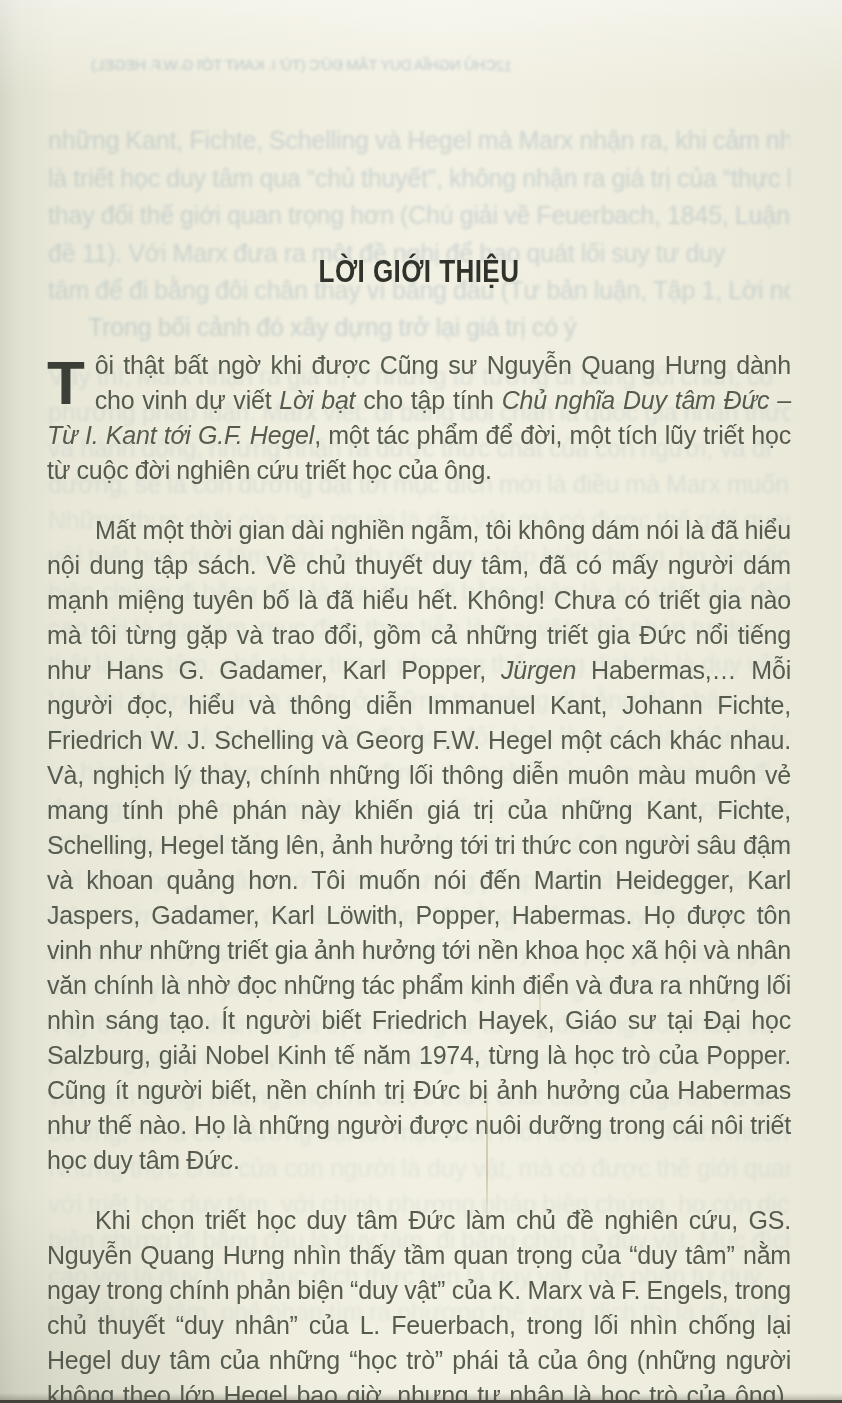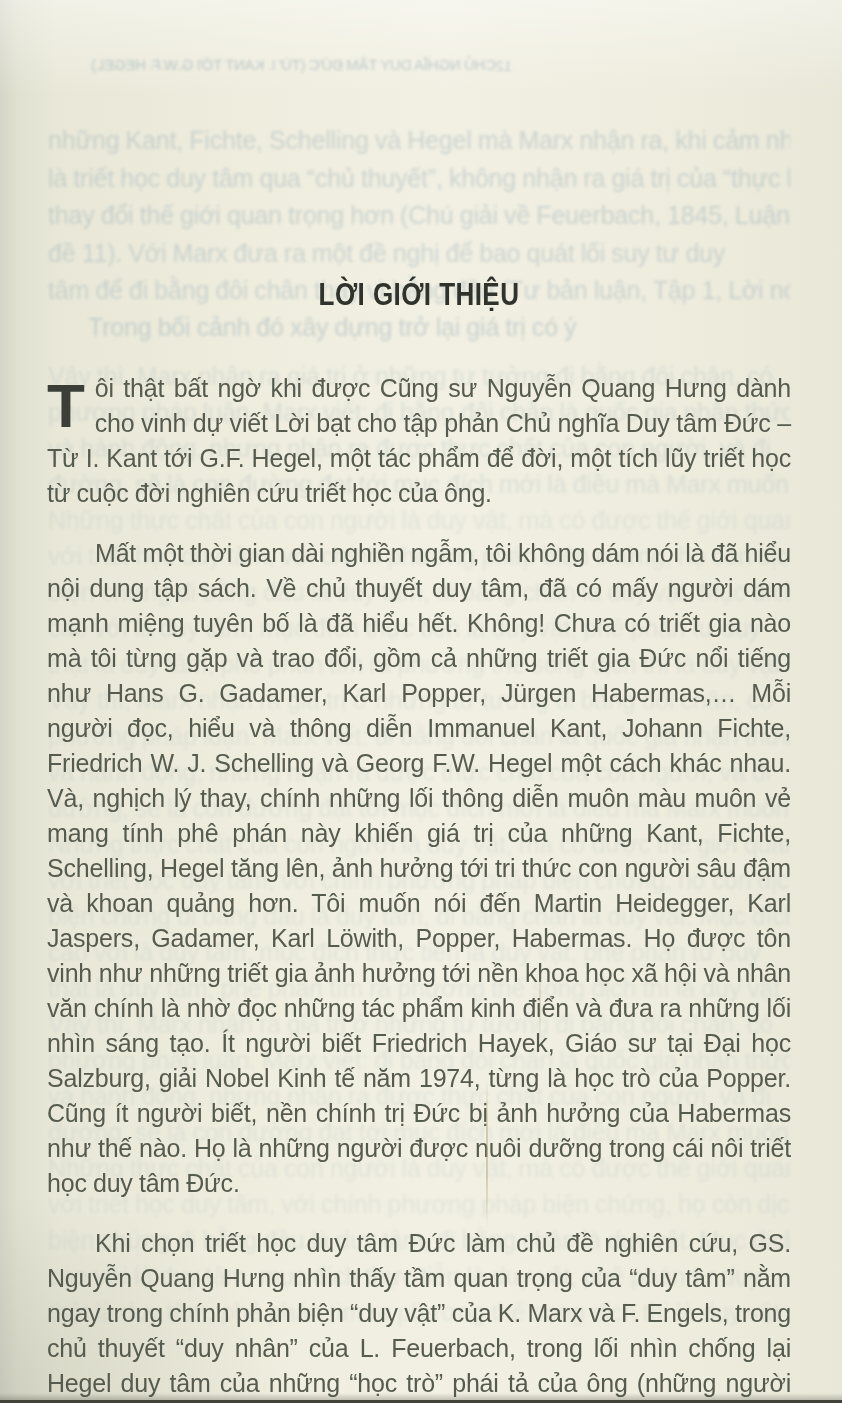--- a/index.html
+++ b/index.html
@@ -12,34 +12,34 @@
       linear-gradient(90deg, #d5d6c8 0px, #e1e1d1 18px, #e9e8d8 58px, #efedde 260px,
                       #f2f0e3 440px, #eeecdd 690px, #e8e7d8 100%);
   }
   .bleed-layer{position:absolute;inset:0;pointer-events:none;}
   .bleed{
     position:absolute;white-space:nowrap;overflow:hidden;
     color:#92aab4;filter:blur(1.4px);
     letter-spacing:-0.2px;word-spacing:-0.5px;line-height:1.15;
   }
   .bleed.mir{transform:scaleX(-1);transform-origin:center;}
-  .content{position:absolute;inset:0;margin-top:23px;}
+  .content{position:absolute;inset:0;}
   .chapter-title{
     position:absolute;top:254px;left:47px;width:744px;margin:0;
     text-align:center;font-weight:bold;font-size:31px;color:#2f332b;
     letter-spacing:0.5px;transform:scaleX(0.84);transform-origin:center;
   }
   .body-text{
     position:absolute;top:348px;left:47px;width:744px;
     font-size:25px;line-height:35px;color:#565b4f;
     text-align:justify;letter-spacing:-0.2px;word-spacing:-0.5px;
   }
   .para{margin:0 0 25px 0;}
   .para.indent{text-indent:48px;}
-  .it{}
+  .it{font-style:italic;}
   .dropcap{
     float:left;font-size:62px;line-height:56px;font-weight:bold;
     padding:7px 10px 0 0;color:#3b3f38;
   }
   .crease{
     position:absolute;width:2px;pointer-events:none;
     background:linear-gradient(180deg, rgba(176,160,118,0) 0%, rgba(176,160,118,0.45) 35%,
                rgba(176,160,118,0.45) 65%, rgba(176,160,118,0) 100%);
   }
   .crease-1{left:486px;top:1080px;height:150px;}
@@ -89,21 +89,21 @@
       <div class="bleed" style="top: 1154px; left: 48px; width: 742px; font-size: 25px; opacity: 0.16;">Những thực chất của con người là duy vật, mà có được thế giới quan</div>
       <div class="bleed" style="top: 1190px; left: 48px; width: 742px; font-size: 25px; opacity: 0.16;">với triết học duy tâm, với chính phương pháp biện chứng, họ còn dịch</div>
       <div class="bleed" style="top: 1226px; left: 48px; width: 742px; font-size: 25px; opacity: 0.16;">biện chứng đi bằng đầu là duy tâm, đi bằng chân là duy vật. Mục đích</div>
       <div class="bleed" style="top: 1262px; left: 48px; width: 742px; font-size: 25px; opacity: 0.16;">cao với là duy tâm, mục đích thực tiễn là duy vật, phê phán tư duy</div>
       <div class="bleed" style="top: 1298px; left: 48px; width: 742px; font-size: 25px; opacity: 0.14;">thật là duy tâm, phê phán tìm ra phương thế song dịch thì là duy vật</div>
     </div>
 
   <div class="content">
     <h1 class="chapter-title">LỜI GIỚI THIỆU</h1>
     <div class="body-text">
-        <p class="para"><span class="dropcap">T</span><span>ôi thật bất ngờ khi được Cũng sư Nguyễn Quang Hưng dành cho vinh dự viết </span><span class="it">Lời bạt</span><span> cho tập phản </span><span class="it">Chủ nghĩa Duy tâm Đức – Từ I. Kant tới G.F. Hegel</span><span>, một tác phẩm để đời, một tích lũy triết học từ cuộc đời nghiên cứu triết học của ông.</span></p>
+        <p class="para"><span class="dropcap">T</span><span>ôi thật bất ngờ khi được Cũng sư Nguyễn Quang Hưng dành cho vinh dự viết </span><span class="it">Lời bạt</span><span> cho tập tính </span><span class="it">Chủ nghĩa Duy tâm Đức – Từ I. Kant tới G.F. Hegel</span><span>, một tác phẩm để đời, một tích lũy triết học từ cuộc đời nghiên cứu triết học của ông.</span></p>
         <p class="para indent"><span>Mất một thời gian dài nghiền ngẫm, tôi không dám nói là đã hiểu nội dung tập sách. Về chủ thuyết duy tâm, đã có mấy người dám mạnh miệng tuyên bố là đã hiểu hết. Không! Chưa có triết gia nào mà tôi từng gặp và trao đổi, gồm cả những triết gia Đức nổi tiếng như Hans G. Gadamer, Karl Popper, </span><span class="it">Jürgen</span><span> Habermas,… Mỗi người đọc, hiểu và thông diễn Immanuel Kant, Johann Fichte, Friedrich W. J. Schelling và Georg F.W. Hegel một cách khác nhau. Và, nghịch lý thay, chính những lối thông diễn muôn màu muôn vẻ mang tính phê phán này khiến giá trị của những Kant, Fichte, Schelling, Hegel tăng lên, ảnh hưởng tới tri thức con người sâu đậm và khoan quảng hơn. Tôi muốn nói đến Martin Heidegger, Karl Jaspers, Gadamer, Karl Löwith, Popper, Habermas. Họ được tôn vinh như những triết gia ảnh hưởng tới nền khoa học xã hội và nhân văn chính là nhờ đọc những tác phẩm kinh điển và đưa ra những lối nhìn sáng tạo. Ít người biết Friedrich Hayek, Giáo sư tại Đại học Salzburg, giải Nobel Kinh tế năm 1974, từng là học trò của Popper. Cũng ít người biết, nền chính trị Đức bị ảnh hưởng của Habermas như thế nào. Họ là những người được nuôi dưỡng trong cái nôi triết học duy tâm Đức.</span></p>
         <p class="para indent"><span>Khi chọn triết học duy tâm Đức làm chủ đề nghiên cứu, GS. Nguyễn Quang Hưng nhìn thấy tầm quan trọng của “duy tâm” nằm ngay trong chính phản biện “duy vật” của K. Marx và F. Engels, trong chủ thuyết “duy nhân” của L. Feuerbach, trong lối nhìn chống lại Hegel duy tâm của những “học trò” phái tả của ông (những người không theo lớp Hegel bao giờ, nhưng tự nhận là học trò của ông). Vậy thì tầm quan trọng của</span></p>
       </div>
   </div>
 
   <div class="crease crease-1"></div>
   <div class="crease crease-2"></div>
   <div class="edge-bottom-soft"></div>
   <div class="edge-bottom"></div>
 

